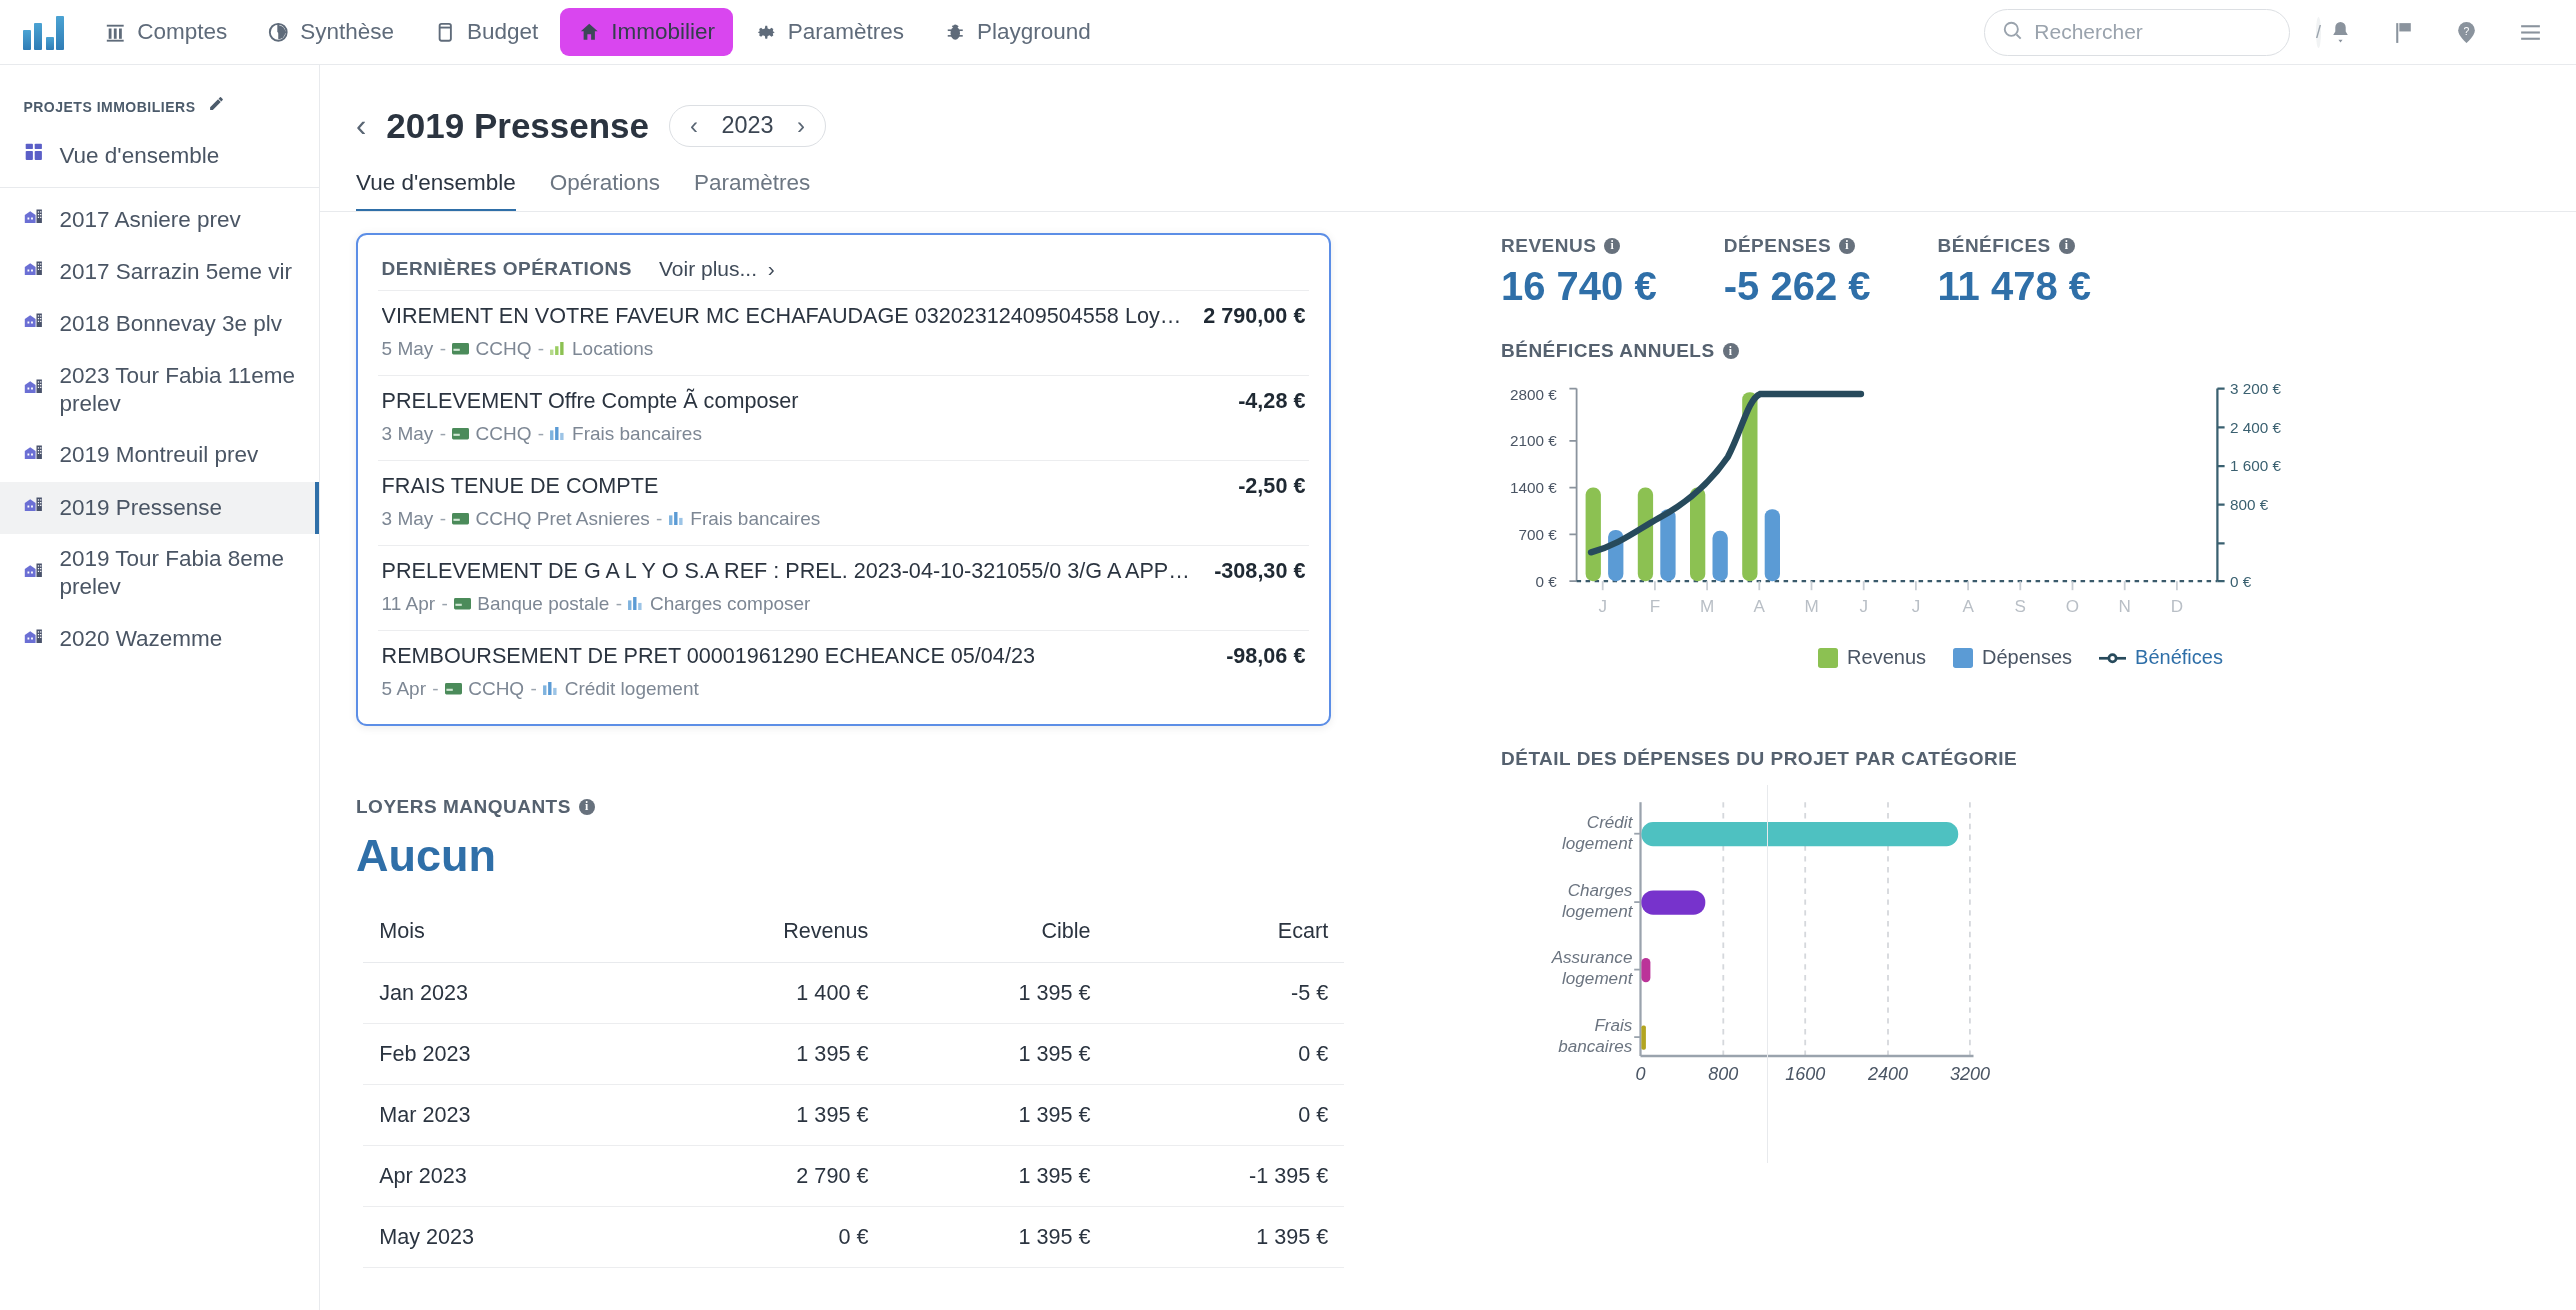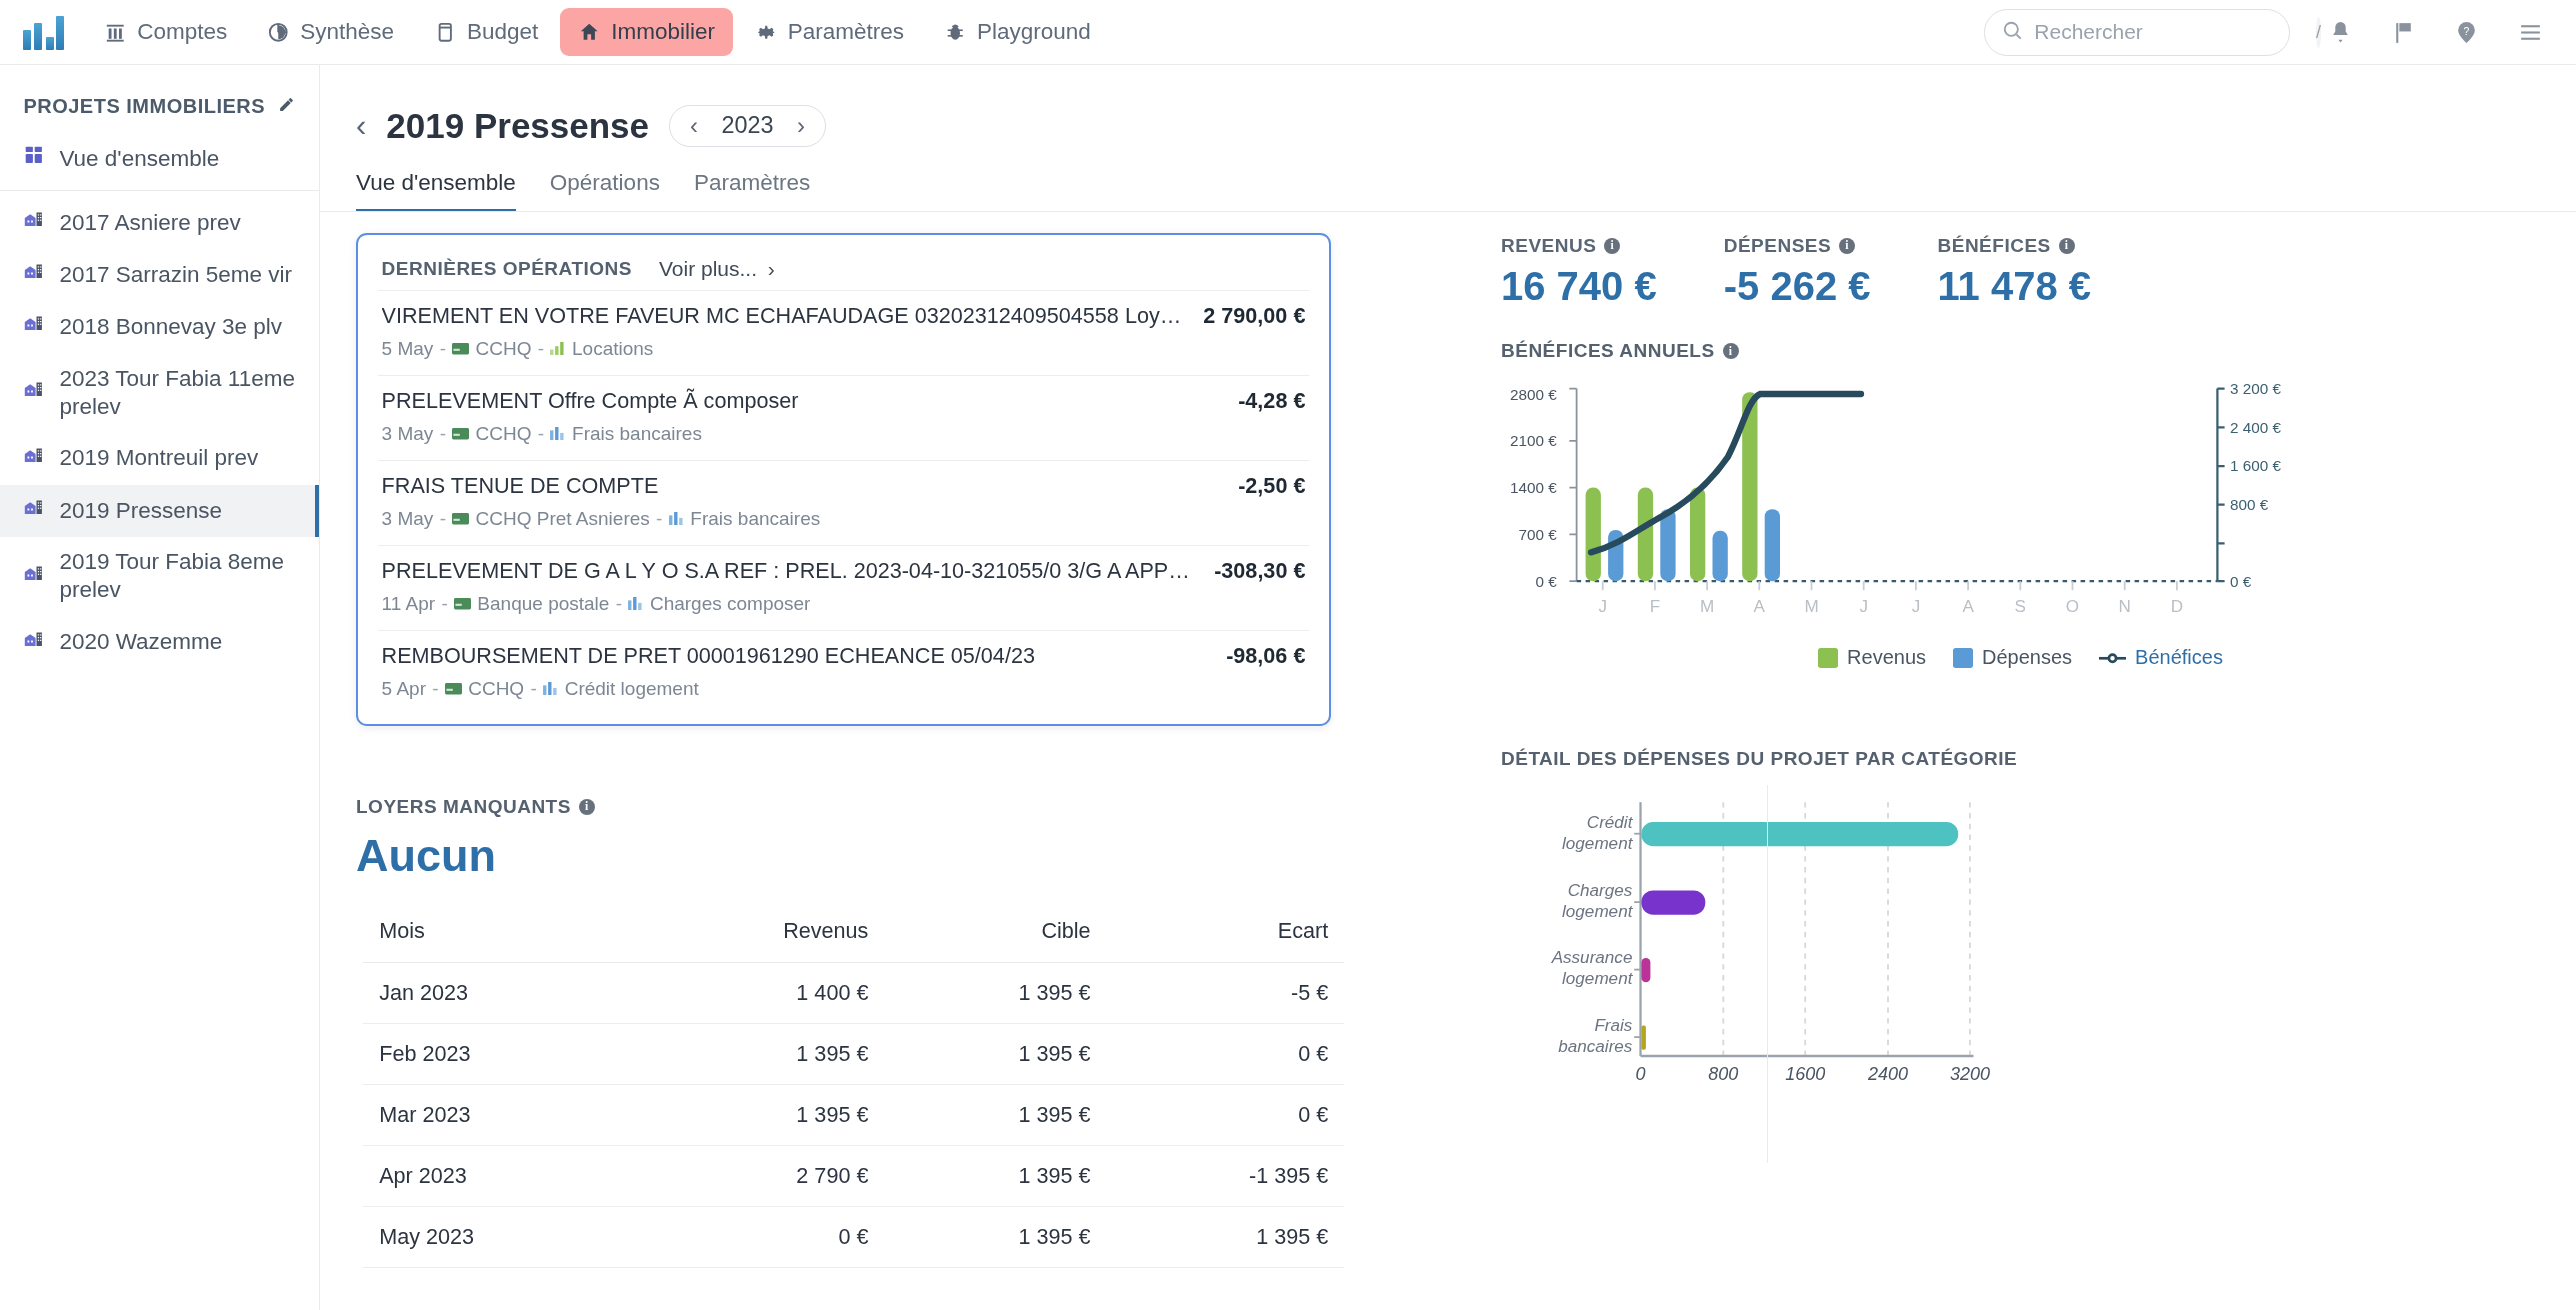--- a/index.html
+++ b/index.html
@@ -26,21 +26,21 @@
   .logo i:nth-child(2){ left:11.7px;width:8px; height:27px; background: linear-gradient(180deg,#4ba3d3,#2f7cb5); }
   .logo i:nth-child(3){ left:23.4px;width:8px; height:12.6px; background: linear-gradient(180deg,#4ba3d3,#2f7cb5); }
   .logo i:nth-child(4){ left:33px;width:8px; height:34px; background: linear-gradient(180deg,#4ba3d3,#2f7cb5); }
 
   .navitems { display: flex; align-items: center; gap: 3.6px; }
   .navitem {
     display: flex; align-items: center; gap: 10.8px;
     padding: 10.8px 18px; border-radius: 9px;
     font-size: 22.5px; color: #5f6b7a; white-space: nowrap; cursor: pointer;
   }
-  .navitem.active { background: #fca5a5; color: #333e4c; font-weight: 500; }
+  .navitem.active { background: #d946ef; color: #333e4c; font-weight: 500; }
   .navitem svg { display:block; }
 
   .nav-right {
     margin-left: auto; display: flex; align-items: center;
     gap: 38px; padding-right: 32px;
   }
   .searchbox {
     width: 306px; height: 47px; border: 0.9px solid #dcdfe3; border-radius: 23.4px;
     display: flex; align-items: center; padding: 0 7.2px 0 16px; gap: 10.8px;
   }
@@ -59,21 +59,21 @@
   
   .sidebar {
     position: absolute; top: 65px; left: 0;
     width: 320px; height: 1246px;
     background: #ffffff; border-right: 0.9px solid #e8eaed;
     padding-top: 16px;
   }
   .side-title {
     display: flex; align-items: flex-end; gap: 12.6px;
     padding: 14.4px 0 14.4px 23.4px;
-    font-size: 20px; font-weight: 700; letter-spacing: 0.5px; color: #4c5b6b;
+    font-size: 14px; font-weight: 700; letter-spacing: 0.5px; color: #4c5b6b;
   }
   .side-item {
     display: flex; align-items: center; gap: 14.4px;
     padding: 11.7px 14.4px 11.7px 23.4px; font-size: 22.5px; color: #4a5564;
     cursor: pointer; position: relative; line-height: 1.25;
   }
   .side-item.selected { background: #f1f2f3; }
   .side-item.selected::after {
     content:""; position:absolute; right:0; top:0; bottom:0; width:4.5px; background:#2f6fa8;
   }

